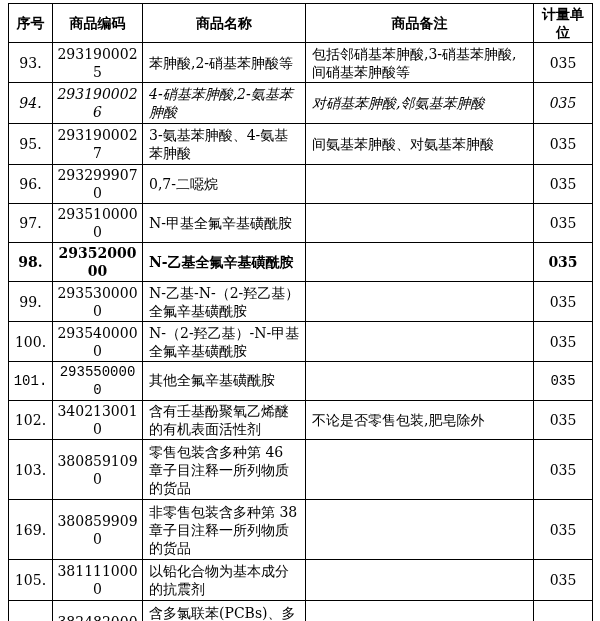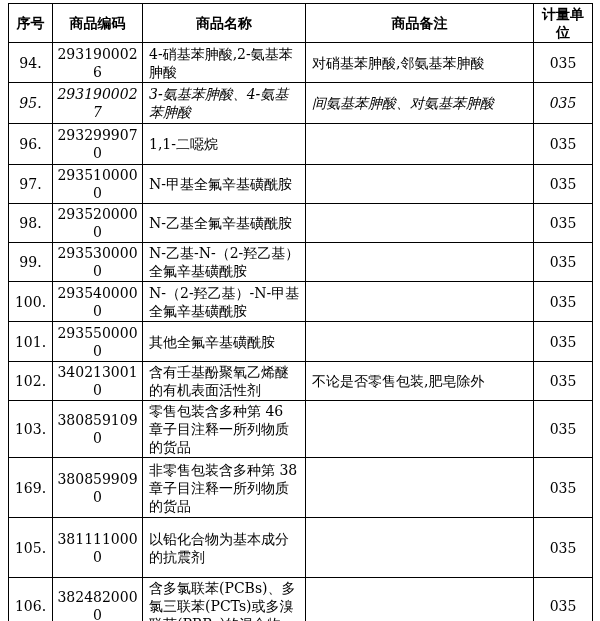--- a/index.html
+++ b/index.html
@@ -45,24 +45,24 @@
   }
   .doc-table td.c { text-align: center; }
   .doc-table td.l { text-align: left; padding-left: 6px; padding-right: 5px; }
 
   
   tbody tr:nth-child(1)  { height: 40px; }
   tbody tr:nth-child(2)  { height: 41px; font-style: italic; }
   tbody tr:nth-child(3)  { height: 41px; padding-left: 39px; }
   tbody tr:nth-child(4)  { height: 22px; }
   tbody tr:nth-child(5)  { height: 22px; }
-  tbody tr:nth-child(6)  { height: 22px; }
+  tbody tr:nth-child(6)  { height: 22px; font-weight: bold; }
   tbody tr:nth-child(7)  { height: 40px; }
   tbody tr:nth-child(8)  { height: 40px; margin-left: 48px; }
-  tbody tr:nth-child(9)  { height: 22px; }
+  tbody tr:nth-child(9)  { height: 22px; font-family: Liberation Mono, monospace; }
   tbody tr:nth-child(10) { height: 28px; }
   tbody tr:nth-child(11) { height: 60px; }
   tbody tr:nth-child(12) { height: 60px; }
   tbody tr:nth-child(13) { height: 41px; padding-left: 46px; }
   tbody tr:nth-child(14) { height: 60px; }
   tbody tr:nth-child(15) { height: 22px; }
 </style>
 </head>
 <body>
 
@@ -79,37 +79,44 @@
       <tr>
         <th>序号</th>
         <th>商品编码</th>
         <th>商品名称</th>
         <th>商品备注</th>
         <th>计量单位</th>
       </tr>
     </thead>
     <tbody>
         <tr>
+    <td class="c">93.</td>
+    <td class="c">2931900025</td>
+    <td class="l">苯胂酸,2-硝基苯胂酸等</td>
+    <td class="l">包括邻硝基苯胂酸,3-硝基苯胂酸,间硝基苯胂酸等</td>
+    <td class="c">035</td>
+  </tr>
+        <tr>
     <td class="c">94.</td>
     <td class="c">2931900026</td>
     <td class="l">4-硝基苯胂酸,2-氨基苯胂酸</td>
     <td class="l">对硝基苯胂酸,邻氨基苯胂酸</td>
     <td class="c">035</td>
   </tr>
         <tr>
     <td class="c">95.</td>
     <td class="c">2931900027</td>
     <td class="l">3-氨基苯胂酸、4-氨基苯胂酸</td>
     <td class="l">间氨基苯胂酸、对氨基苯胂酸</td>
     <td class="c">035</td>
   </tr>
         <tr>
     <td class="c">96.</td>
     <td class="c">2932999070</td>
-    <td class="l">1,1-二噁烷</td>
+    <td class="l">0,7-二噁烷</td>
     <td class="l"></td>
     <td class="c">035</td>
   </tr>
         <tr>
     <td class="c">97.</td>
     <td class="c">2935100000</td>
     <td class="l">N-甲基全氟辛基磺酰胺</td>
     <td class="l"></td>
     <td class="c">035</td>
   </tr>

